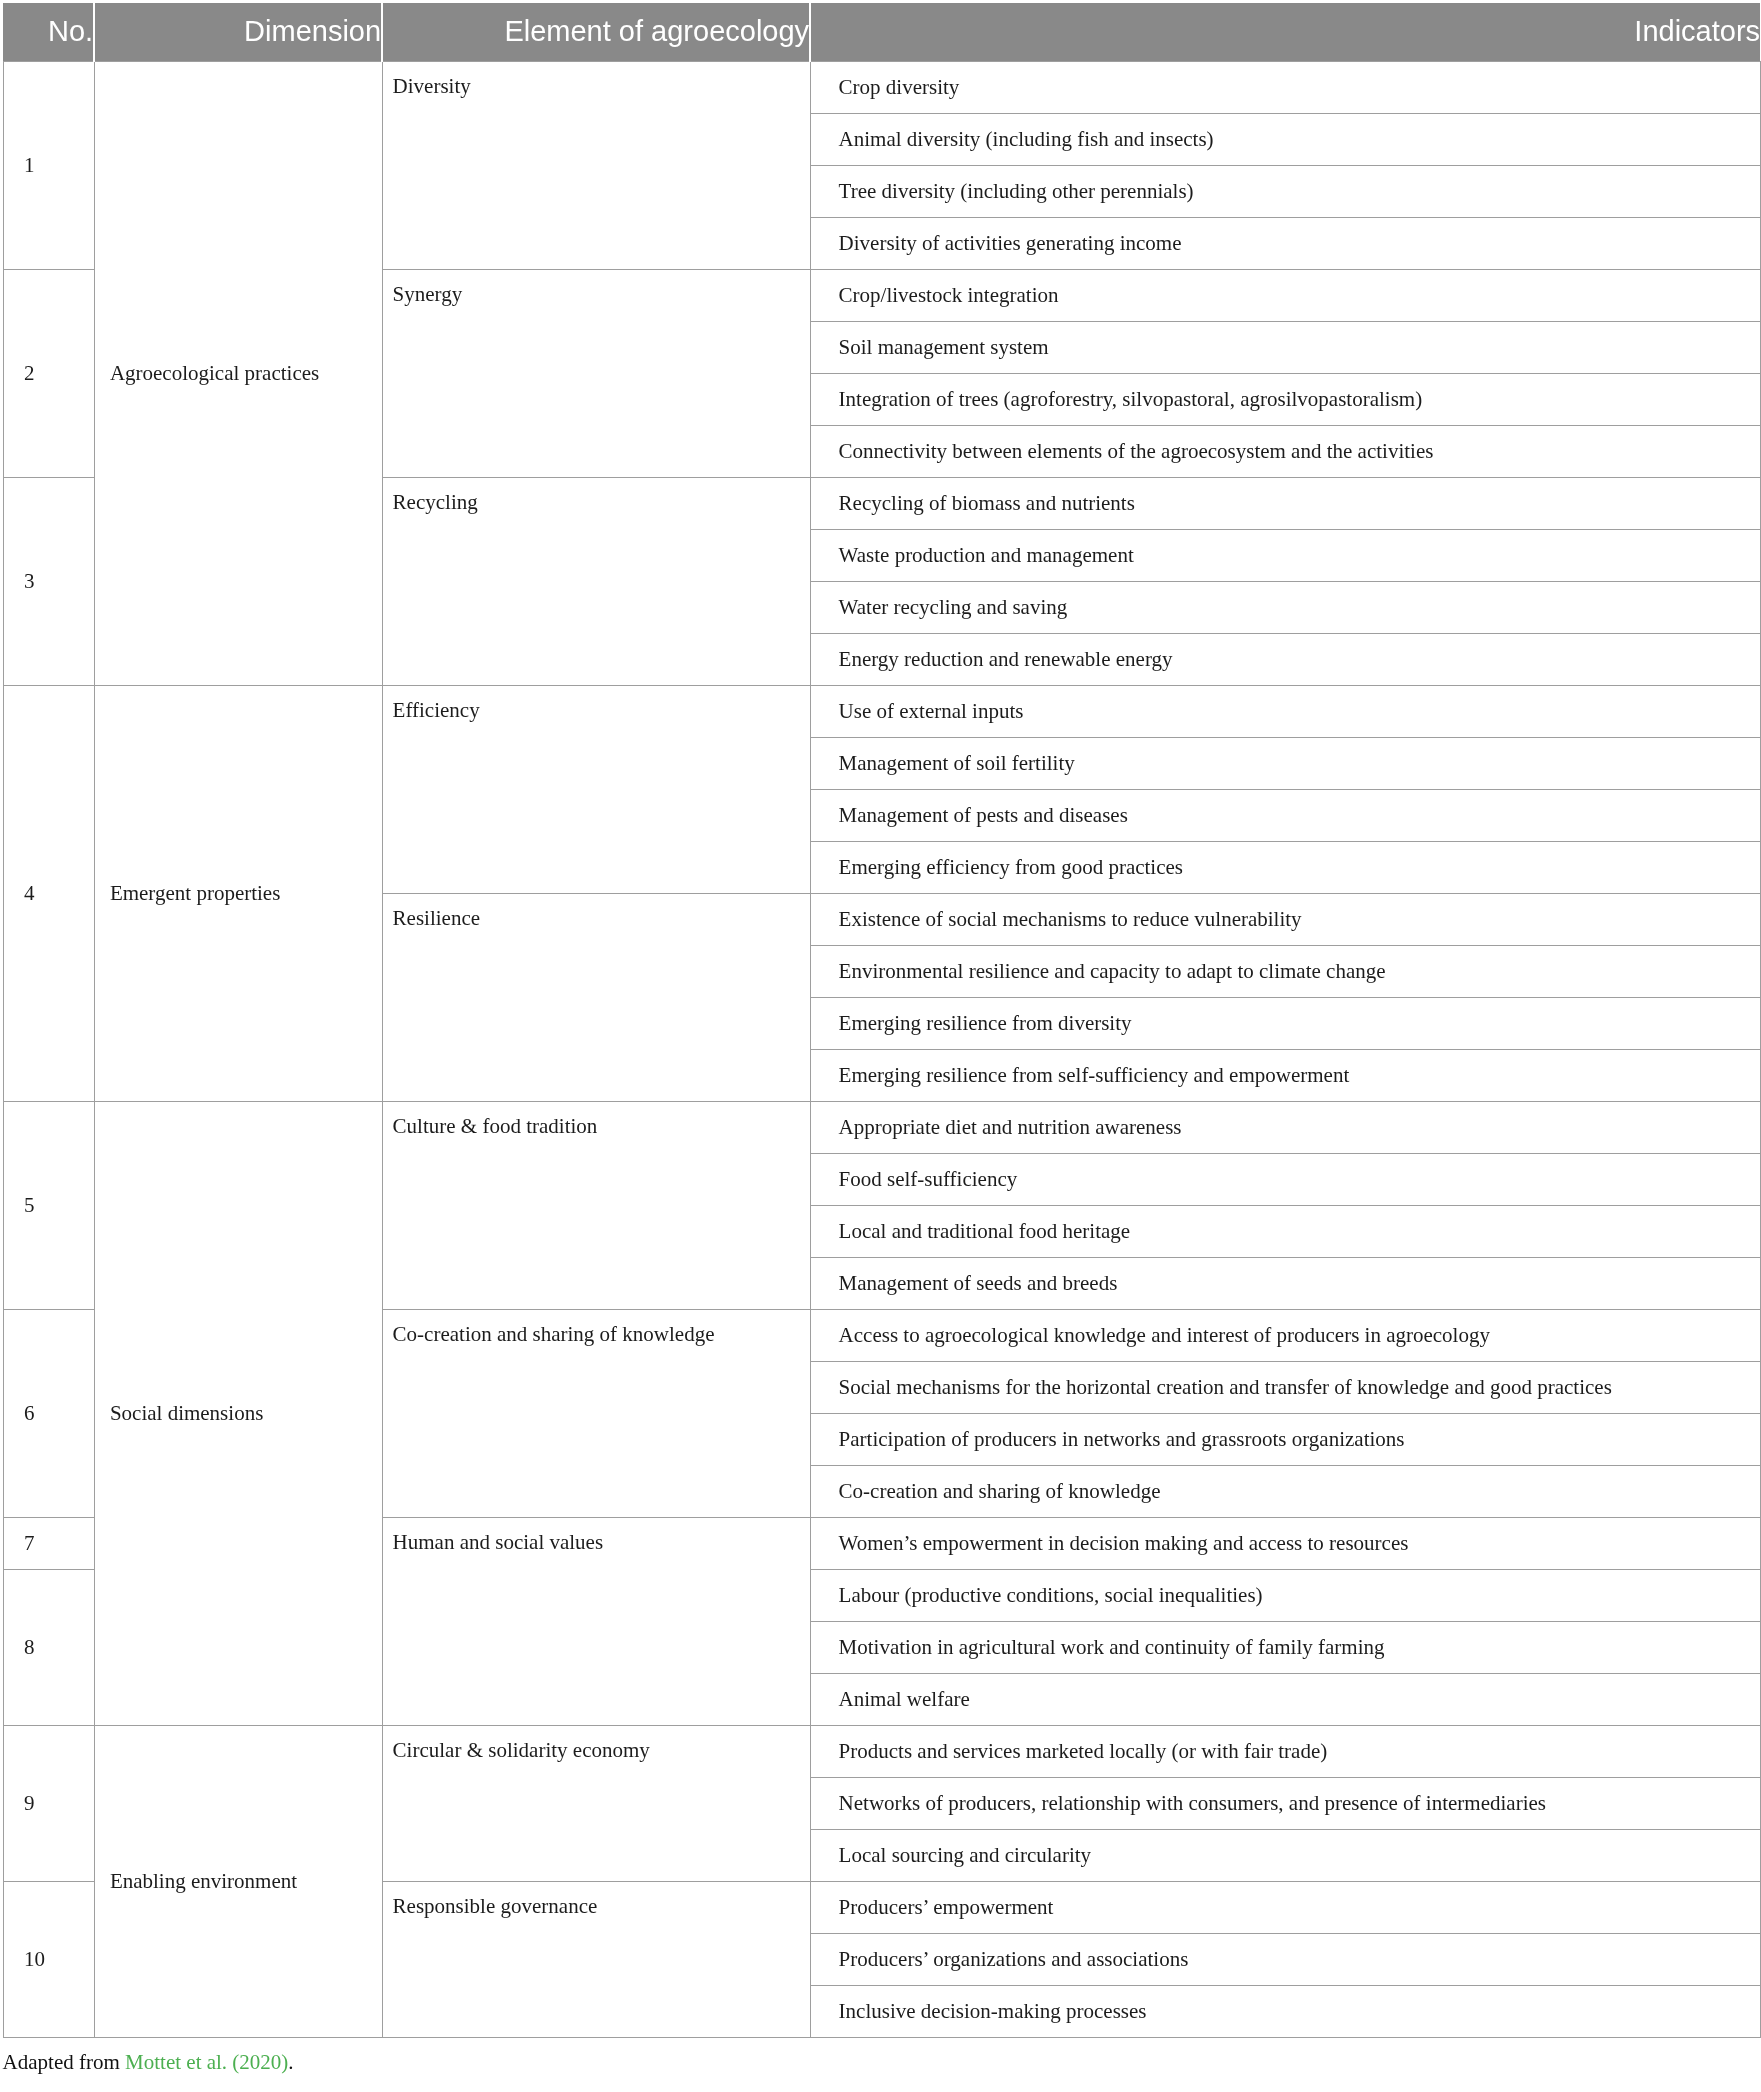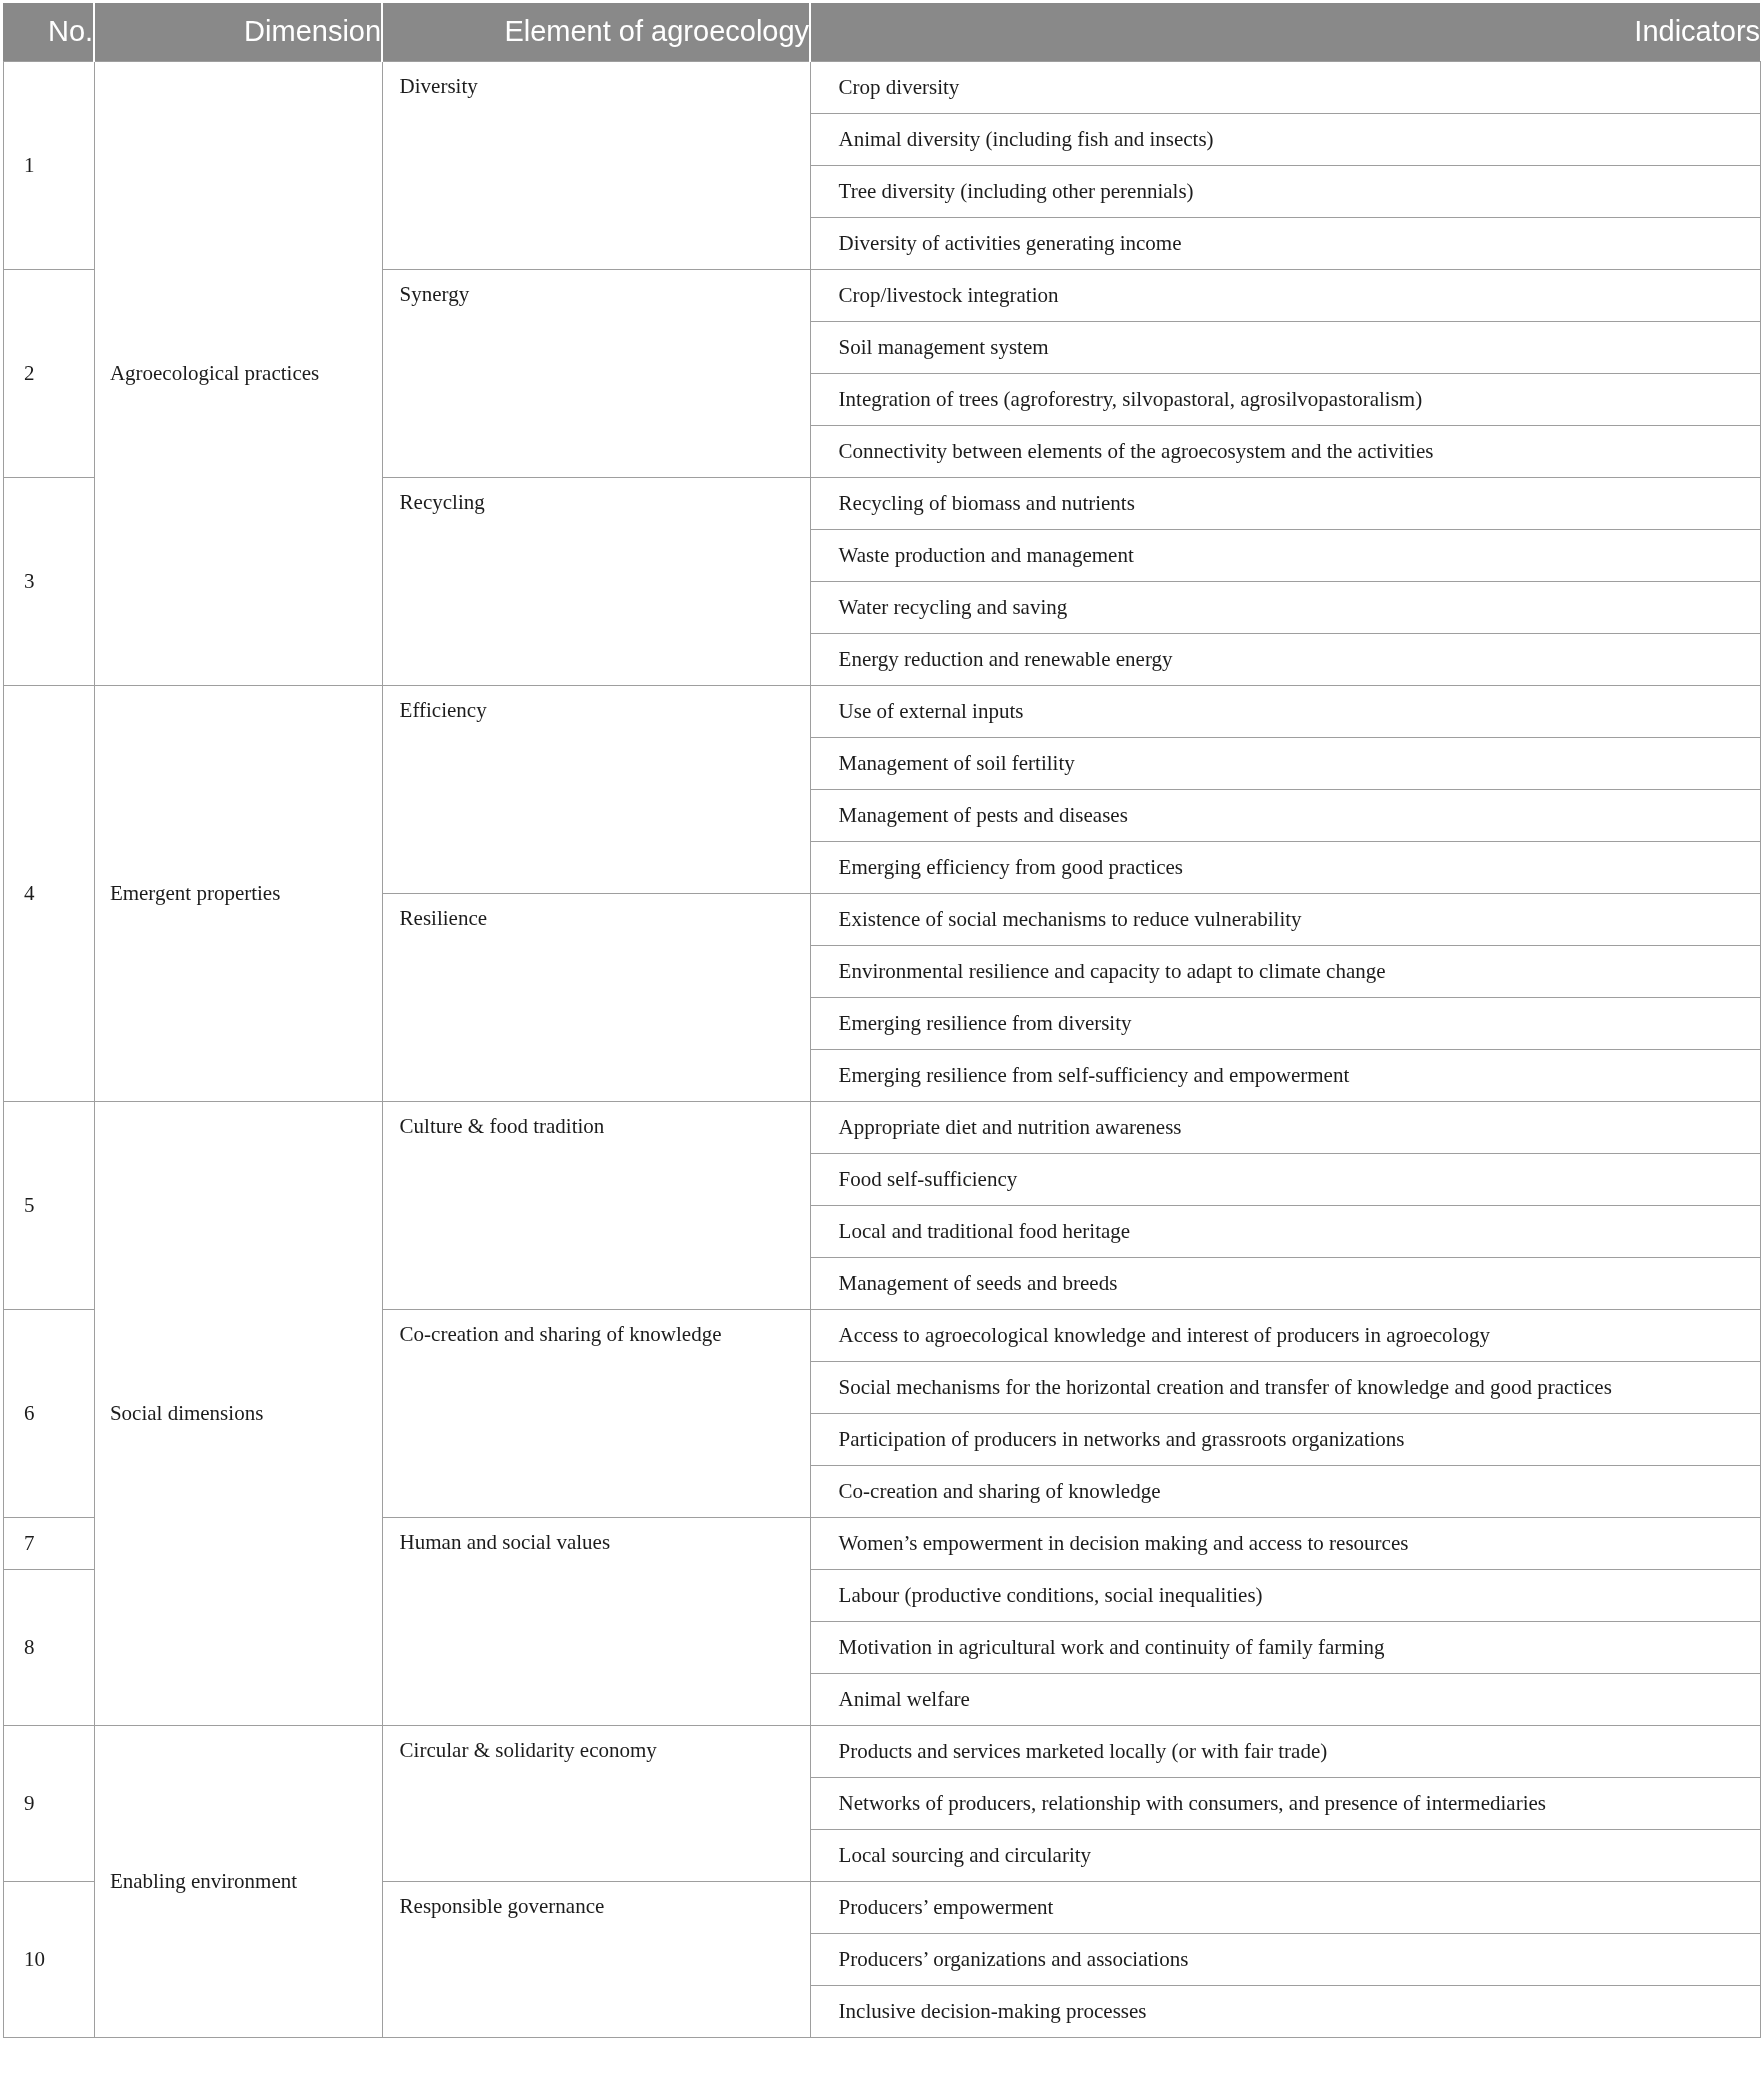--- a/index.html
+++ b/index.html
@@ -51,21 +51,21 @@
     vertical-align: middle;
     padding-left: 20.4px;
   }
   td.td-dim {
     vertical-align: middle;
     padding-left: 15.3px;
     margin-left: 36px;
   }
   td.td-el {
     vertical-align: top;
-    padding-left: 17px;
+    padding-left: 10px;
     padding-top: 12px;
   }
   td.td-ind {
     vertical-align: middle;
     padding-left: 28px;
   }
 
   .footnote {
     margin: 12px 0 0 2.6px;
     font-size: 21px;
@@ -233,15 +233,16 @@
         </tr>
         <tr>
           <td class="td-ind">Producers’ organizations and associations</td>
         </tr>
         <tr>
           <td class="td-ind">Inclusive decision-making processes</td>
         </tr>
       </tbody>
   </table>
 
+  <div class="footnote"><span>Adapted from </span><a class="citation">Mottet et al. (2020)</a><span>.</span></div>
 
 </div>
 
 
 </body></html>

